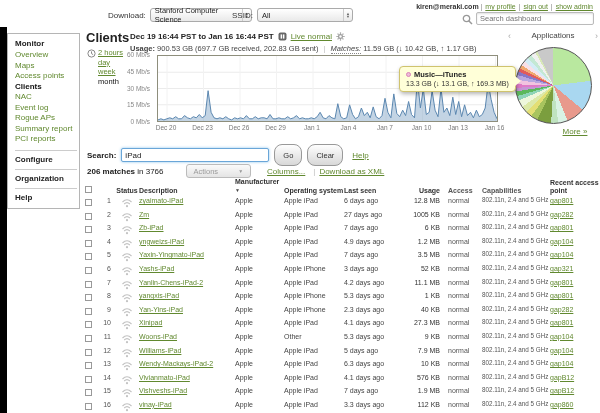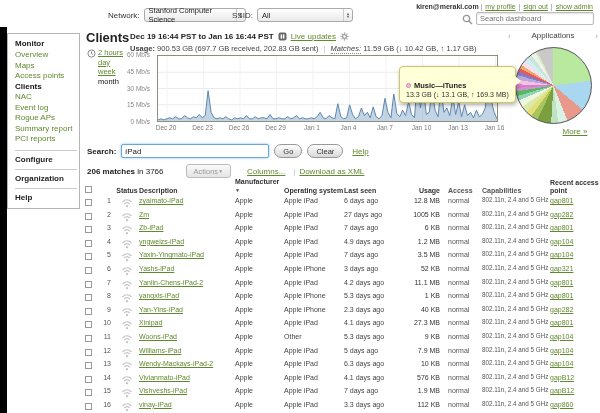--- a/index.html
+++ b/index.html
@@ -55,48 +55,48 @@
 
   
   .chartbox { position:absolute; left:157px; top:55px; width:341px; height:67px; border:1px solid #8e8e7c; background:#fff; }
   .ylabels { position:absolute; left:105px; top:51px; width:49px; height:70px; }
   .ylabels span { position:absolute; right:4px; font-size:6.5px; color:#888; white-space:nowrap; }
   .xlabels { position:absolute; left:157px; top:124px; width:341px; height:9px; }
   .xlabels span { position:absolute; width:36px; text-align:center; font-size:6.5px; color:#777; white-space:nowrap; }
 
   
   .tooltip { position:absolute; left:399px; top:66px; background:#ffffd8; border:1px solid #cfc36e; border-radius:4px;
-             padding:14px 6px 4px 6px; box-shadow:1px 2px 4px rgba(0,0,0,.3); z-index:5; }
+             padding:3px 6px 4px 6px; box-shadow:1px 2px 4px rgba(0,0,0,.3); z-index:5; }
   .tooltip:after { content:""; position:absolute; right:-6px; top:9px; border-top:5px solid transparent;
                    border-bottom:5px solid transparent; border-left:6px solid #ffffd8; }
   .tt-title { font-size:7.5px; font-weight:bold; color:#222; display:flex; align-items:center; gap:3px; }
   .tt-dot { width:5px; height:5px; border-radius:50%; background:#eebbd9; border:1px solid #d884b8; }
   .tt-val { font-size:7px; color:#333; margin-top:1px; }
 
   
   .appshead { position:absolute; left:508px; top:31px; width:90px; font-size:8px; color:#444; text-align:center; }
   .appshead .arrow { color:#aaa; font-size:9px; cursor:pointer; }
   .appshead .arrow.l { float:left; } .appshead .arrow.r { float:right; }
   .pie { position:absolute; left:515px; top:47px; width:77px; height:77px; border-radius:50%; border:1px solid #555; }
   .morelink { position:absolute; left:508px; top:127px; width:90px; text-align:center; font-size:8px; }
   .morelink a { color:#61892f; text-decoration:underline;margin-left:44px; }
 
   
   .searchrow { position:absolute; left:87px; top:144px; display:flex; align-items:center; gap:5px; font-size:8px; }
   .searchrow .lab { font-weight:bold; color:#222; }
   .client-search { width:148px; height:14px; border:1px solid #6aa6d8; border-radius:2px; font-size:8px; padding-left:3px;
                    color:#222; box-shadow:0 0 3px #8cc4ec; outline:none; }
-  .btn { height:14px; border:1px solid #999; border-radius:8px; background:linear-gradient(#fefefe,#d8d8d8);
+  .btn { height:22px; border:1px solid #999; border-radius:8px; background:linear-gradient(#fefefe,#d8d8d8);
          font-size:7.5px; color:#333; padding:0 8px; font-family:"Liberation Sans", sans-serif; cursor:pointer; }
   .searchrow a { color:#61892f; text-decoration:underline; margin-left:4px; }
   .ctrlrow { position:absolute; left:87px; top:164px; display:flex; align-items:center; font-size:8px; color:#222; }
   .ctrlrow .bold { font-weight:bold; }
   .actionsbtn { margin-left:22px; height:14px; border:1px solid #bbb; border-radius:3px;
                 background:linear-gradient(#fafafa,#e4e4e4); color:#9a9a9a; font-size:7.5px; padding:0 7px;
-                display:flex; align-items:center; gap:0; cursor:default; }
+                display:flex; align-items:center; gap:20px; cursor:default; }
   .ctrlrow a { color:#61892f; text-decoration:underline; margin-left:16px; }
   .ctrlrow .pipe { color:#bbb; margin-left:8px; }
   .ctrlrow a.dl { margin-left:4px; }
 
   
   .tbl { position:absolute; left:85px; top:178px; width:515px; font-size:7px; color:#444; }
   .thead { display:flex; align-items:flex-end; font-weight:bold; color:#333; padding-bottom:3px; line-height:7.5px; }
   .trow { display:flex; align-items:flex-start; height:13.6px; }
   .c-check { width:16px; } .c-num { width:14px; text-align:right; padding-right:4px; color:#555; }
   .c-status { width:24px; text-align:center; }
@@ -112,21 +112,21 @@
   .sortarrow { font-size:5px; color:#444; }
   .wifi { margin-top:1px; }
 </style>
 </head>
 <body>
 
 <div id="app">
 
   <div class="topbar">
     <div class="fieldgrp grp-network">
-      <span>Network:</span>
+      <span>Download:</span>
       <div class="selectbox sel-net">
         <span>Stanford Computer Science</span>
         <span class="sel-arrows">
             <span>▲</span>
             <span>▼</span>
           </span>
       </div>
     </div>
     <div class="fieldgrp grp-ssid">
       <span>SSID:</span>
@@ -187,21 +187,21 @@
       </div>
   </div>
 
   <div class="daterow">
     <span>Dec 19 16:44 PST to Jan 16 16:44 PST</span>
     <svg width="9" height="9">
         <rect x="0.5" y="0.5" width="8" height="8" rx="2" fill="#666"></rect>
         <rect x="2.6" y="2.4" width="1.5" height="4.2" fill="#fff"></rect>
         <rect x="4.9" y="2.4" width="1.5" height="4.2" fill="#fff"></rect>
       </svg>
-    <a>Live updates</a>
+    <a>Live normal</a>
     <svg width="9" height="9">
         <circle cx="4.5" cy="4.5" r="1.9" fill="none" stroke="#999" stroke-width="1.2"></circle>
         <g stroke="#999" stroke-width="1.2">
           <line x1="4.5" y1="0.4" x2="4.5" y2="1.8"></line>
           <line x1="4.5" y1="7.2" x2="4.5" y2="8.6"></line>
           <line x1="0.4" y1="4.5" x2="1.8" y2="4.5"></line>
           <line x1="7.2" y1="4.5" x2="8.6" y2="4.5"></line>
           <line x1="1.6" y1="1.6" x2="2.6" y2="2.6"></line>
           <line x1="6.4" y1="6.4" x2="7.4" y2="7.4"></line>
           <line x1="1.6" y1="7.4" x2="2.6" y2="6.4"></line>

